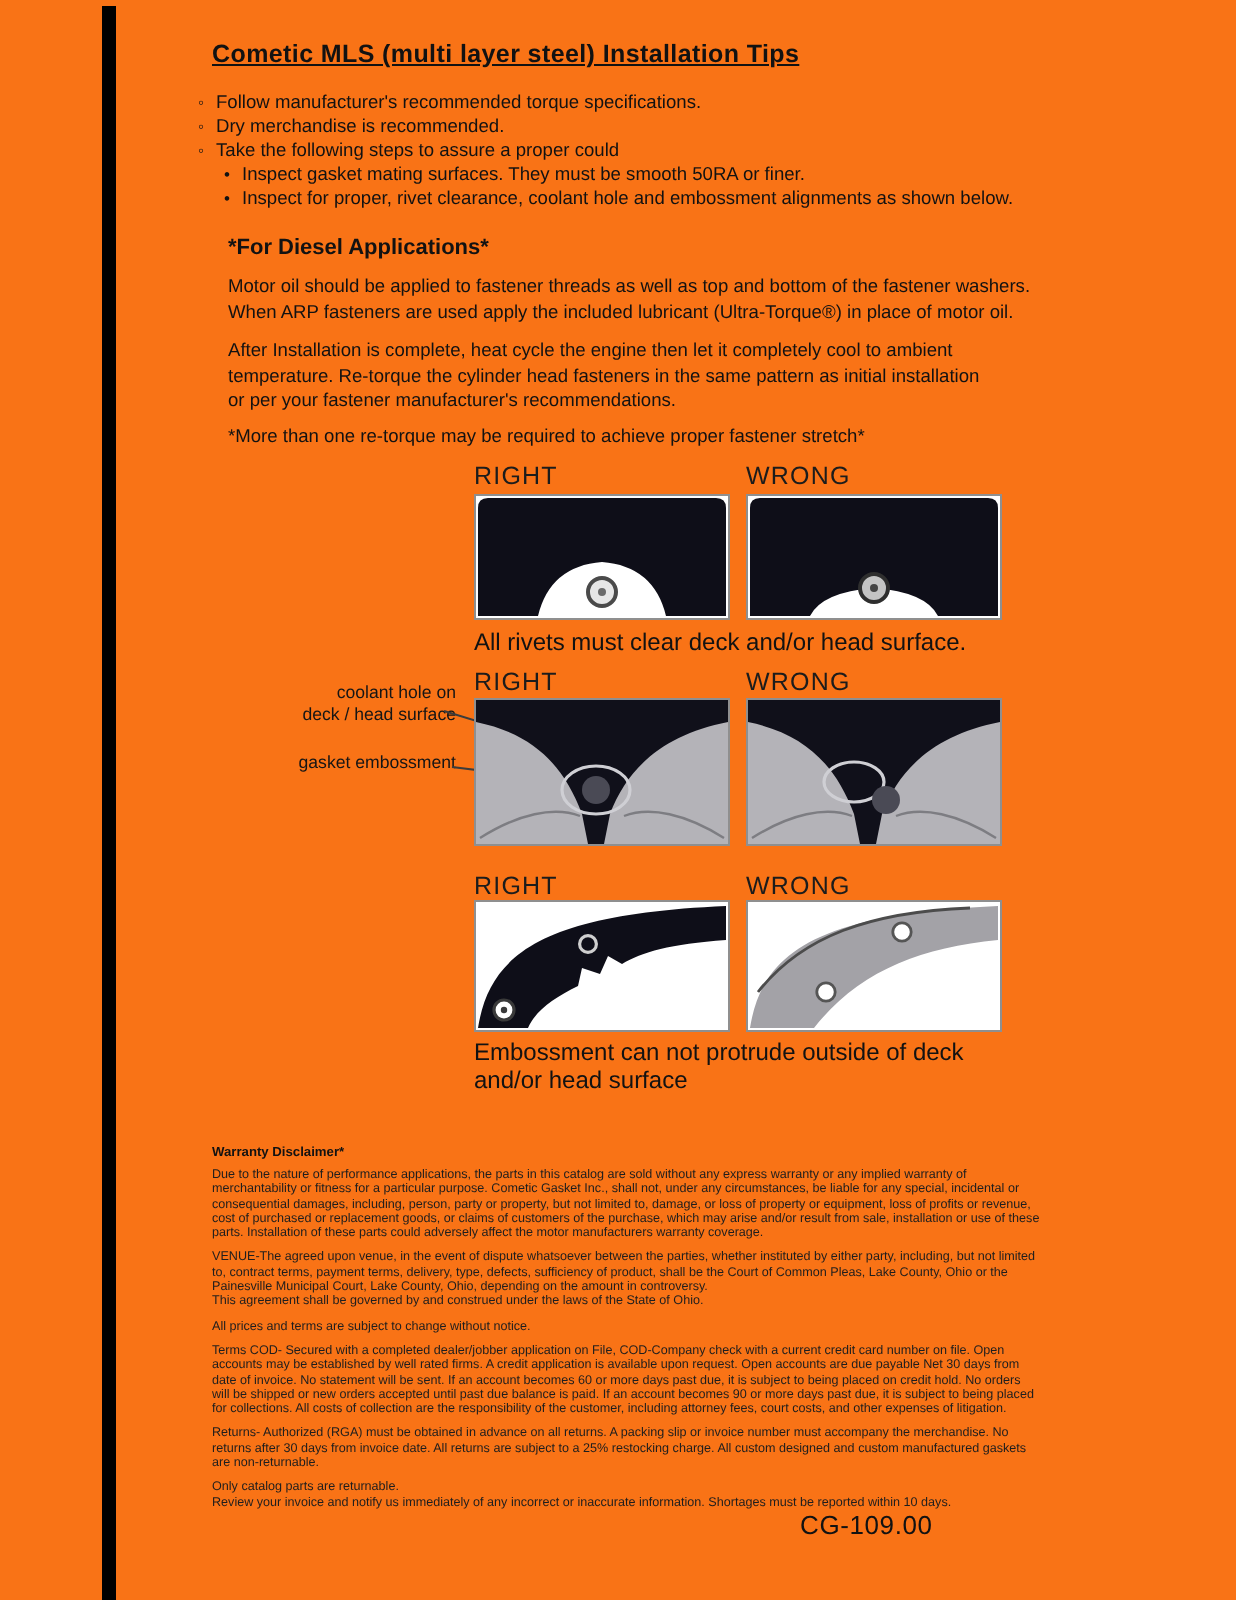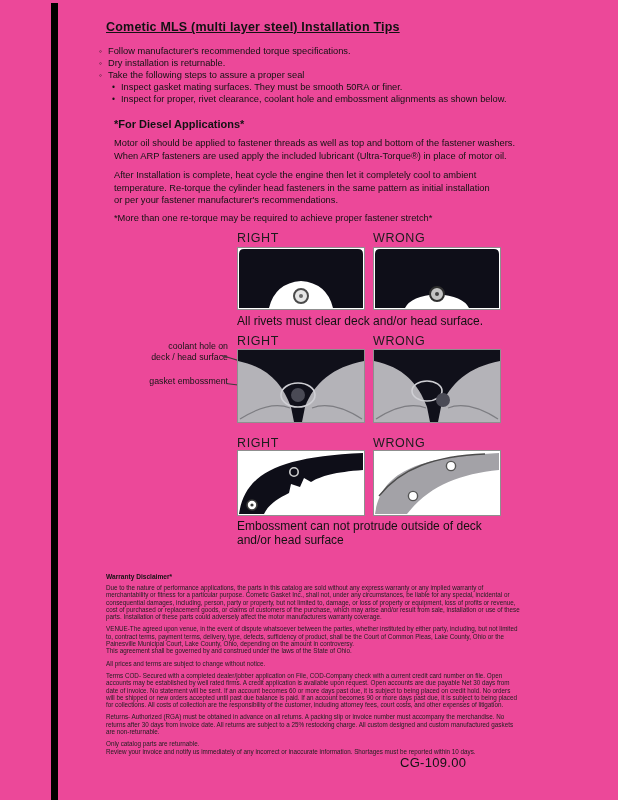--- a/index.html
+++ b/index.html
@@ -1,17 +1,17 @@
 <!DOCTYPE html>
 <html><head>
 <meta charset="utf-8">
 <style>
   html,body{margin:0;padding:0;}
   body{width:618px;height:800px;background:#f6f6f6;font-family:"Liberation Sans",sans-serif;color:#121212;}
-  #page{position:relative;width:618px;height:800px;background:#ec4899;overflow:hidden;}
+  #page{position:relative;width:618px;height:800px;background:#f97316;overflow:hidden;}
   .abs{position:absolute;}
   #spine{left:51px;top:3px;width:7px;height:797px;background:#000;}
   #title{left:106px;top:20px;font-size:12.5px;font-weight:bold;text-decoration:underline;letter-spacing:.2px;}
   #tips{left:99px;top:45px;font-size:9.3px;line-height:12px;}
   .b-row{display:flex;align-items:flex-start;}
   .b-marker{width:9px;flex:0 0 9px;font-size:8.5px;}
   .sub{margin-left:13px;}
   #diesel-heading{left:114px;top:118px;font-size:11px;font-weight:bold;}
   .para{font-size:9.3px;line-height:12.6px;white-space:pre-line;}
   #diesel-para1{left:114px;top:137px;width:480px;}
@@ -37,25 +37,25 @@
 
   <div id="title" class="abs">Cometic MLS (multi layer steel) Installation Tips</div>
 
   <div id="tips" class="abs">
     <div class="b-row">
       <span class="b-marker">◦</span>
       <span>Follow manufacturer's recommended torque specifications.</span>
     </div>
     <div class="b-row">
       <span class="b-marker">◦</span>
-      <span>Dry installation is returnable.</span>
+      <span>Dry merchandise is recommended.</span>
     </div>
     <div class="b-row">
       <span class="b-marker">◦</span>
-      <span>Take the following steps to assure a proper seal</span>
+      <span>Take the following steps to assure a proper could</span>
     </div>
     <div class="b-row sub">
       <span class="b-marker">•</span>
       <span>Inspect gasket mating surfaces.  They must be smooth 50RA or finer.</span>
     </div>
     <div class="b-row sub">
       <span class="b-marker">•</span>
       <span>Inspect for proper, rivet clearance, coolant hole and embossment alignments as shown below.</span>
     </div>
   </div>

